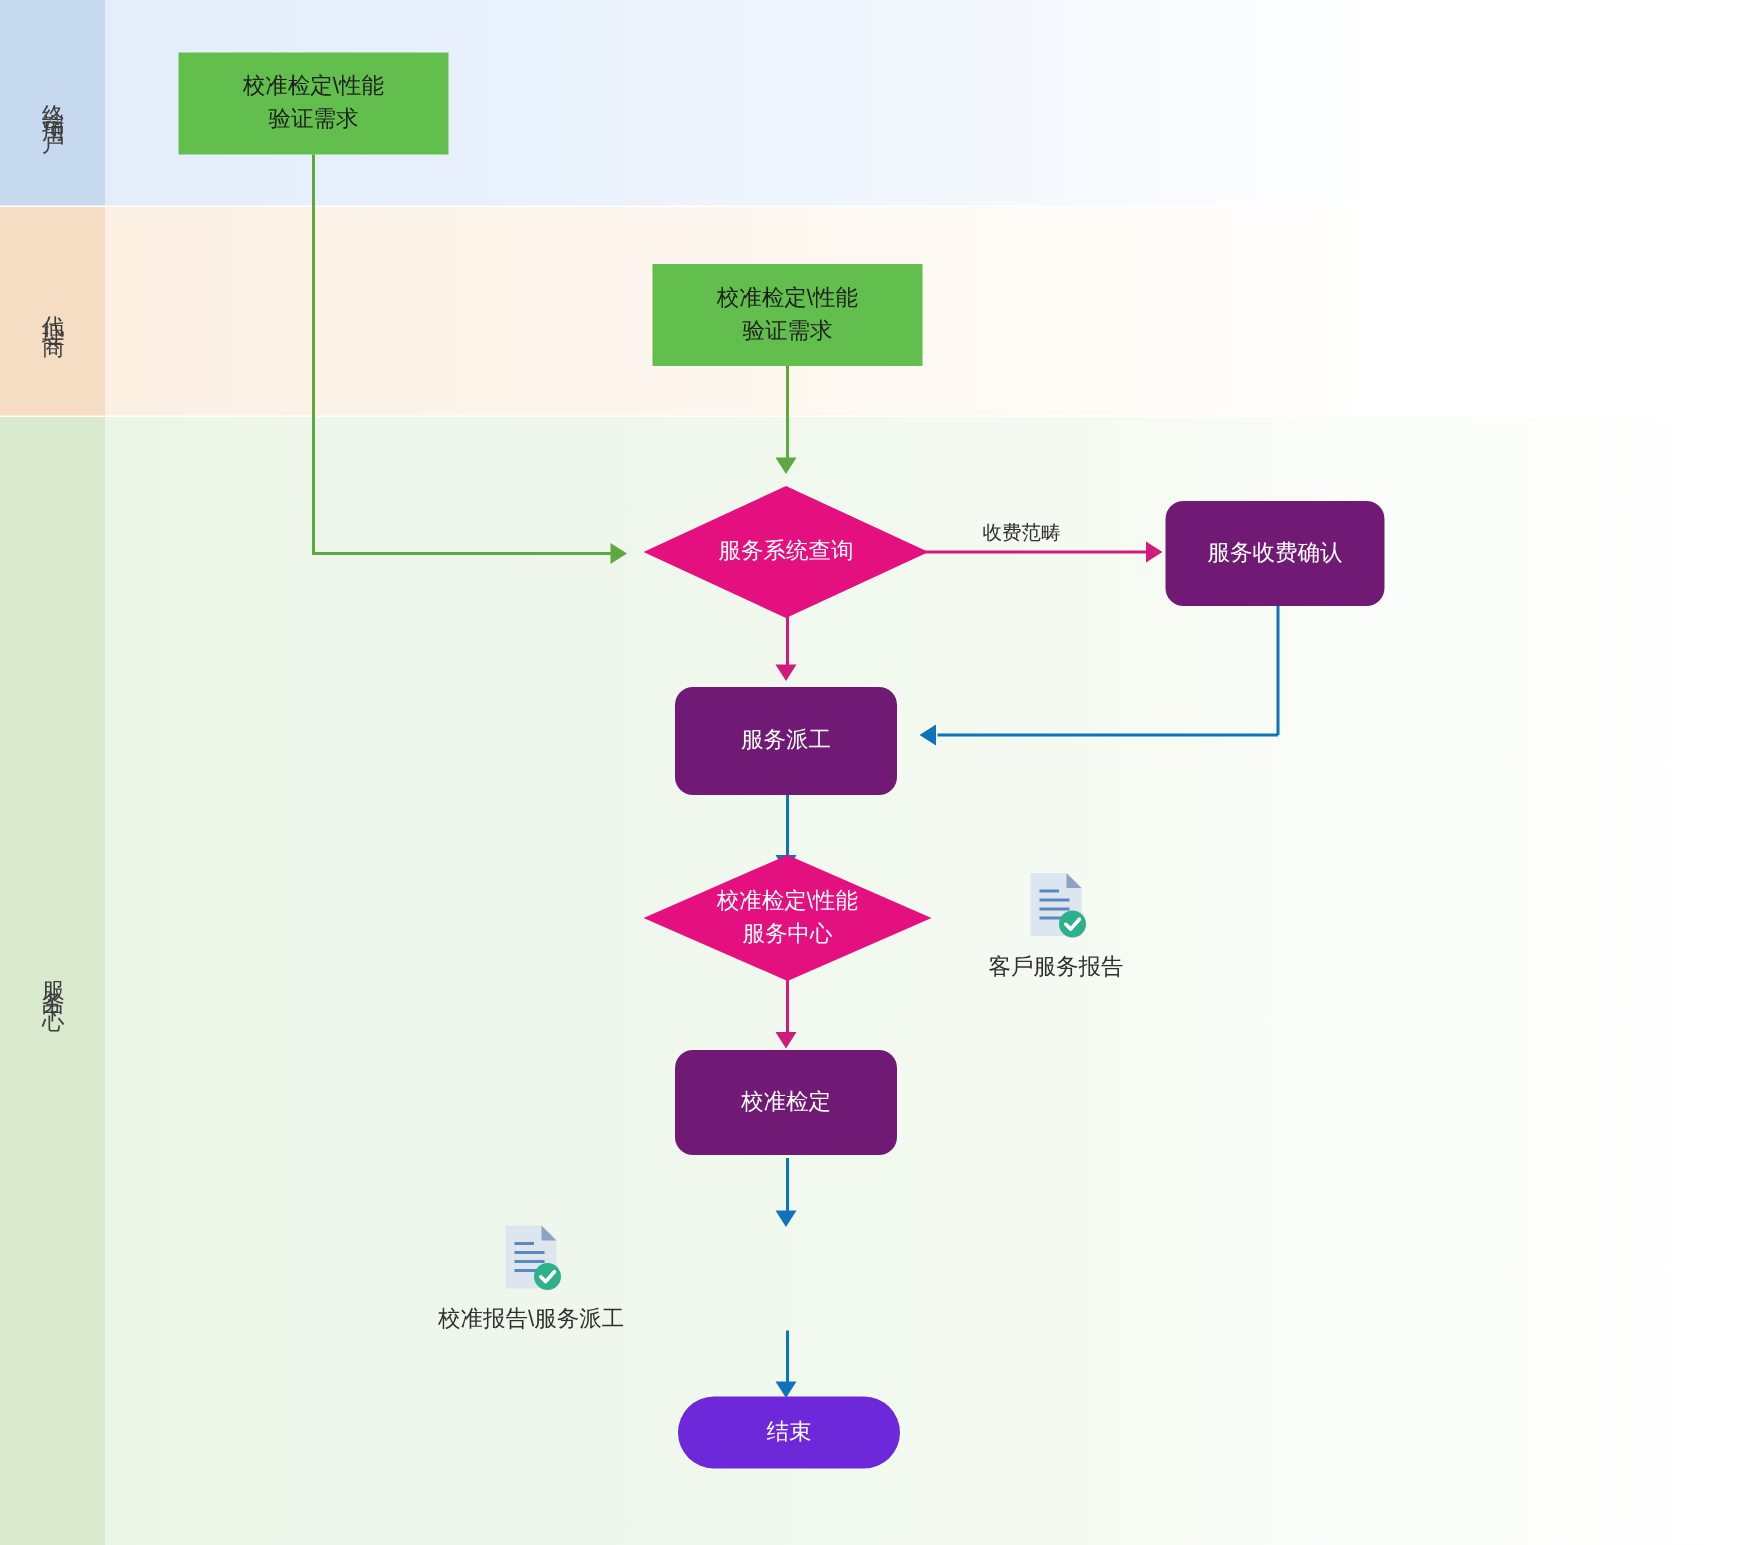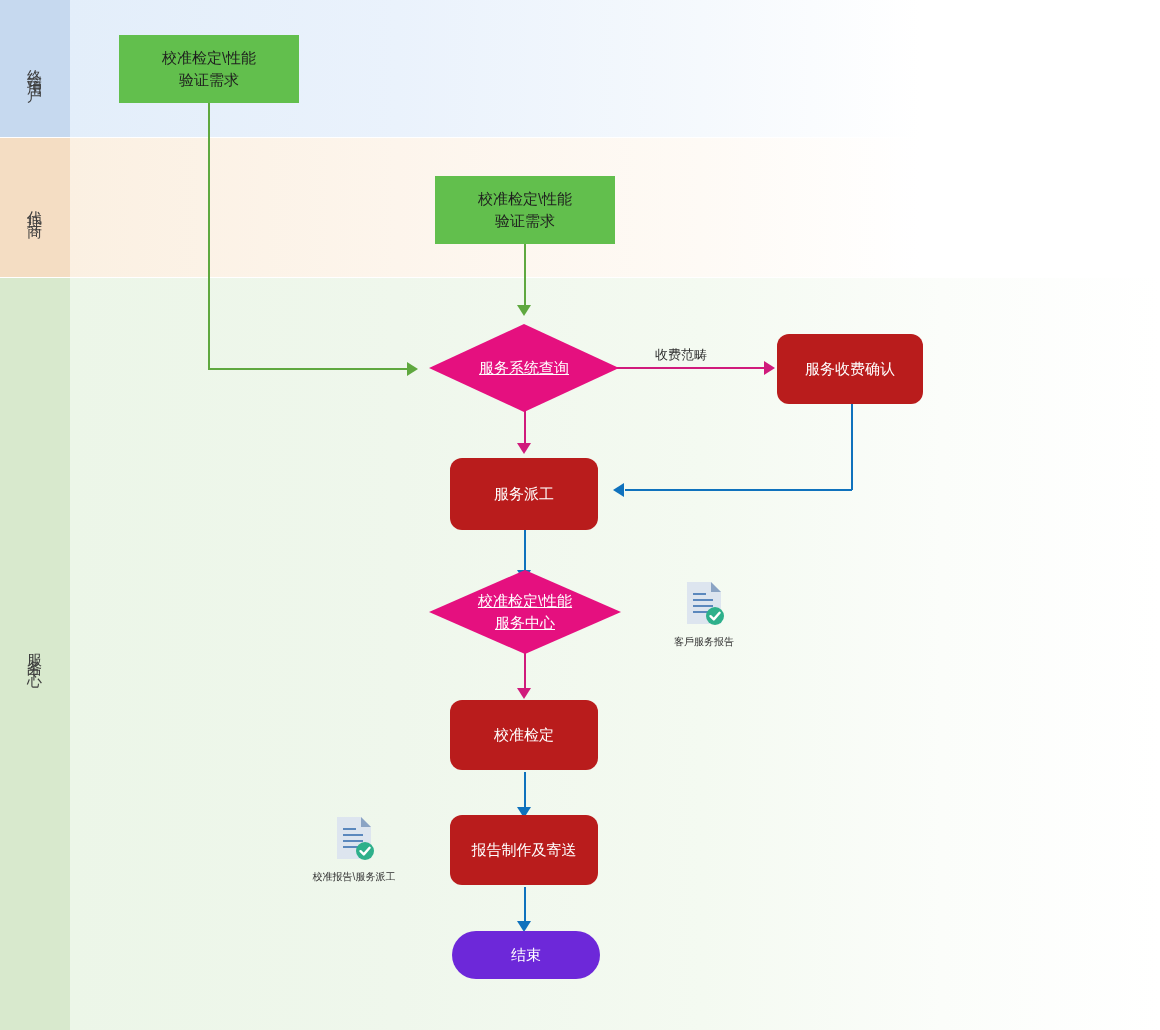--- a/index.html
+++ b/index.html
@@ -74,39 +74,38 @@
     display: flex;
     align-items: center;
     justify-content: center;
     text-align: center;
     color: #ffffff;
     font-size: 15px;
     line-height: 1.45;
     z-index: 5;
   }
   .node-rect { background: #62bf4d; color: #1e1e1e; }
-  .node-round { background: #b91c1c; border-radius: 12px; }
+  .node-round { background: #701a75; border-radius: 12px; }
   .node-pill  { background: #6d28d9; border-radius: 999px; }
 
   .node-diamond {
     background: transparent;
   }
   .node-diamond .dia-shape {
     position: absolute;
     left: 0; top: 0;
     width: 100%; height: 100%;
     background: #e5107f;
     clip-path: polygon(50% 0%, 100% 50%, 50% 100%, 0% 50%);
     z-index: 0;
   }
   .node-diamond .dia-text {
     position: relative;
     z-index: 1;
     color: #ffffff;
-    text-decoration: underline;
   }
 
   
   .conn {
     position: absolute;
     z-index: 3;
   }
   .v-line { width: 1.6px; }
   .h-line { height: 1.6px; }
   .c-green   { background: #5fa83f; }
@@ -136,21 +135,21 @@
   
   .artifact {
     position: absolute;
     z-index: 6;
     display: flex;
     flex-direction: column;
     align-items: center;
   }
   .artifact-caption {
     margin-top: 7px;
-    font-size: 10px;
+    font-size: 15px;
     color: #2f2f2f;
     white-space: nowrap;
   }
 </style>
 </head>
 <body>
 
 <div id="canvas">
 
   <div class="lane lane-1" style="top:0; height:138px;">
@@ -239,23 +238,20 @@
     <div class="dia-text">
       <div>校准检定\性能</div>
       <div>服务中心</div>
     </div>
   </div>
 
   <div class="node node-round" style="left:450px; top:700px; width:148px; height:70px;">
     <div>校准检定</div>
   </div>
 
-  <div class="node node-round" style="left:450px; top:815px; width:148px; height:70px;">
-    <div>报告制作及寄送</div>
-  </div>
 
   <div class="node node-pill" style="left:452px; top:931px; width:148px; height:48px;">
     <div>结束</div>
   </div>
 
   <div class="artifact" style="left:660px; top:580px; width:88px;">
     <svg width="46" height="48" viewBox="0 0 46 48">
       <path d="M6 2 H30 L40 12 V44 H6 Z" fill="#dde5ef"></path>
       <path d="M30 2 L40 12 H30 Z" fill="#8ba4c4"></path>
       <rect x="12" y="13" width="13" height="2" fill="#5b88bd"></rect>

